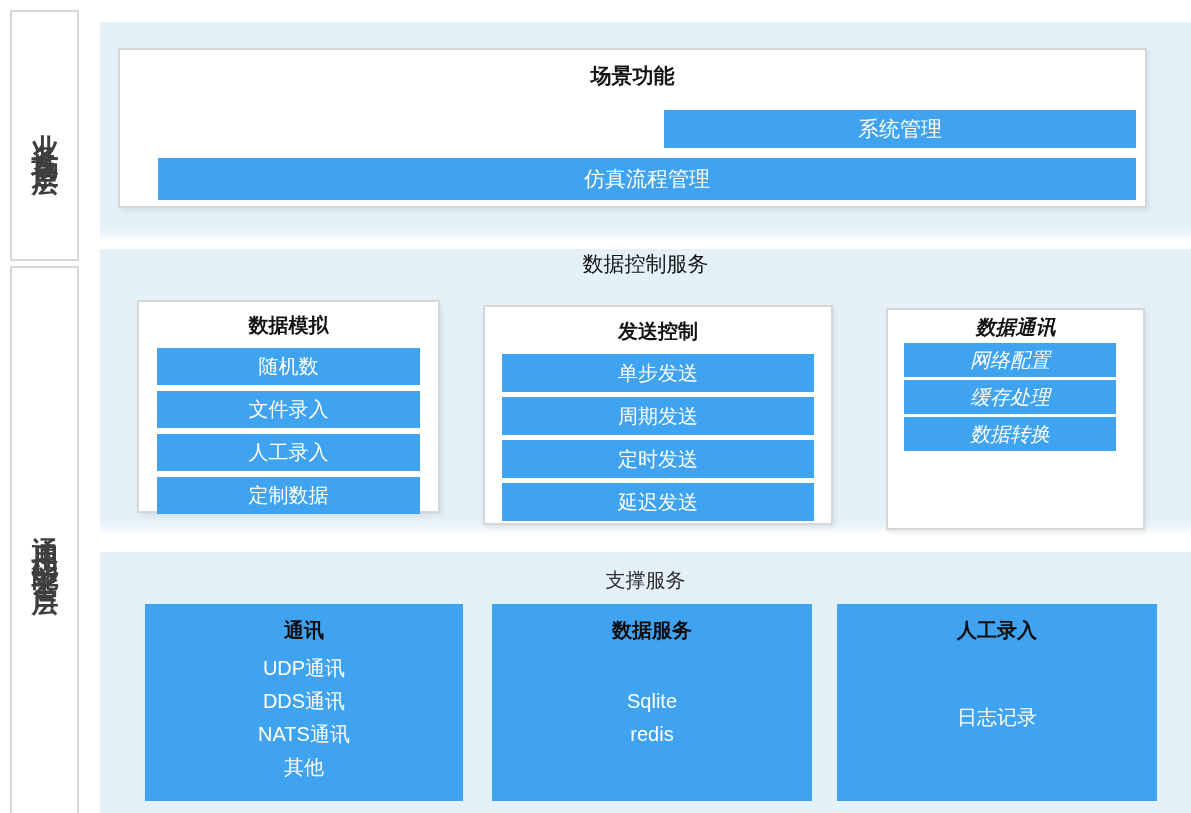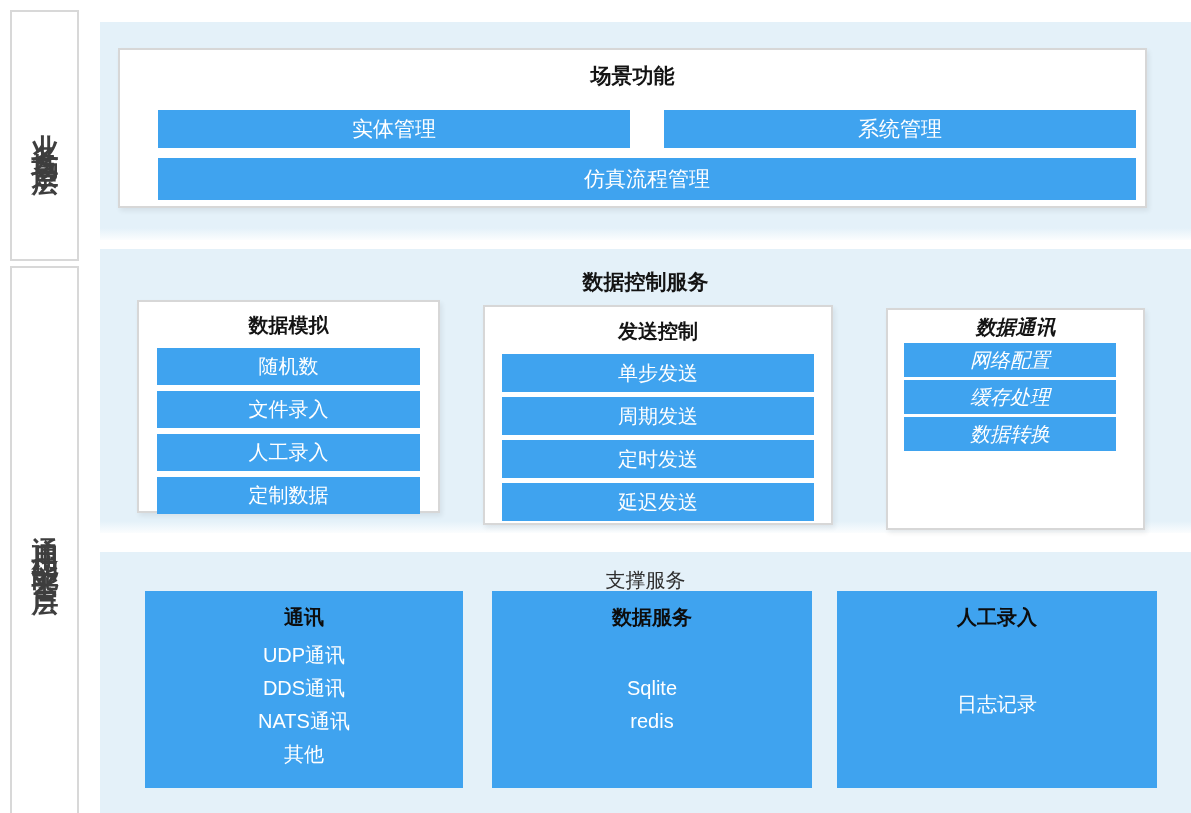--- a/index.html
+++ b/index.html
@@ -46,21 +46,21 @@
     background: linear-gradient(to bottom, #e4f1f9 calc(100% - 12px), rgba(228,241,249,0.15));
   }
   .panel-scene   { top: 22px;  height: 218px; }
   .panel-data    { top: 249px; height: 284px; }
   .panel-support { top: 552px; height: 261px; }
 
   .panel-title {
     text-align: center;
     color: #141414;
   }
-  .panel-data .panel-title { padding-top: 19px; font-size: 21px; font-weight: bold; }
+  .panel-data .panel-title { padding-top: 1px; font-size: 21px; font-weight: normal; }
   .panel-support .panel-title { padding-top: 15px; font-size: 20px; font-weight: normal; color: #2f2f2f; }
 
   
   .scene-box {
     position: absolute;
     left: 18px; top: 26px;
     width: 1029px; height: 160px;
     background: #ffffff;
     border: 2px solid #d7d7d7;
     box-shadow: 2px 3px 5px rgba(0,0,0,0.07);
@@ -108,21 +108,21 @@
   .group-send .group-items { padding: 0 17px; gap: 5px; border-radius: 25px; }
   .group-comm .group-items { padding: 0 27px 0 16px; gap: 3px; }
   .group-items .bar { font-size: 20px; }
   .group-sim  .group-items .bar { height: 37px; }
   .group-send .group-items .bar { height: 38px; }
   .group-comm .group-items .bar { height: 34px; }
 
   
   .sbox {
     position: absolute;
-    top: 39px;
+    top: 52px;
     height: 197px;
     background: #3fa3ef;
     display: flex;
     flex-direction: column;
   }
   .sbox-comm { left: 45px;  width: 318px; }
   .sbox-data { left: 392px; width: 320px; }
   .sbox-log  { left: 737px; width: 320px; }
   .sbox-title {
     text-align: center;
@@ -151,21 +151,20 @@
   <div class="layer-box business">
     <span class="layer-label">业务场景层</span>
   </div>
   <div class="layer-box platform">
     <span class="layer-label">通用功能平台层</span>
   </div>
 
   <div class="panel panel-scene fade">
     <div class="scene-box">
       <div class="scene-title">场景功能</div>
-      <div class="bar bar-entity">实体管理</div>
       <div class="bar bar-system">系统管理</div>
       <div class="bar bar-flow">仿真流程管理</div>
     </div>
   </div>
 
   <div class="panel panel-data fade">
     <div class="panel-title">数据控制服务</div>
 
     <div class="group group-sim">
       <div class="group-title">数据模拟</div>

